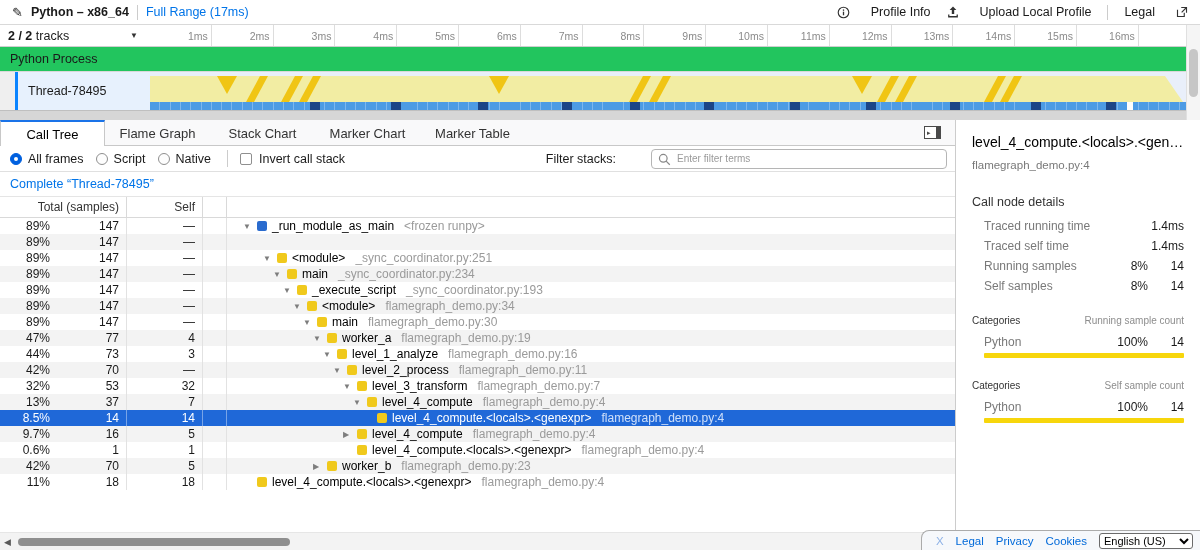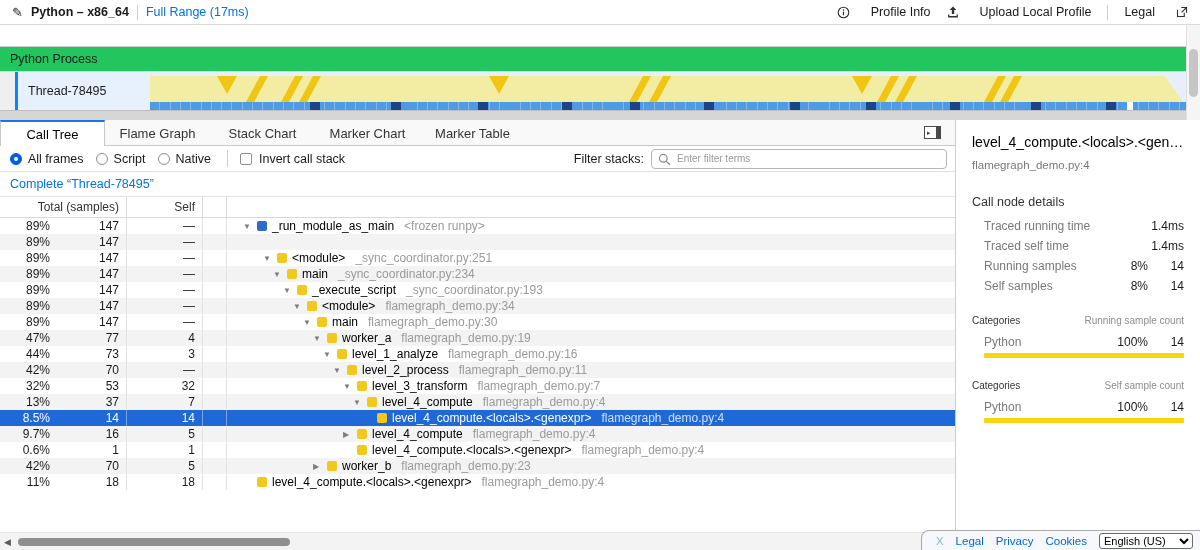--- a/index.html
+++ b/index.html
@@ -51,21 +51,21 @@
   .panel-toggle .bar{position:absolute;right:0;top:0;bottom:0;width:4px;background:#4a4a4a;}
   .panel-toggle .arr{position:absolute;left:2px;top:0px;font-size:7px;color:#4a4a4a;line-height:11px;}
 
   .toolbar{height:26px;display:flex;align-items:center;padding:0 8px 0 10px;border-bottom:1px solid #e0e0e0;font-size:12.5px;}
   .radio{width:12px;height:12px;border-radius:50%;border:1px solid #8f8f8f;background:#fdfdfd;margin-right:6px;flex:none;position:relative;cursor:pointer;}
   .radio.checked{border-color:#0060df;background:#0060df;}
   .radio.checked::after{content:"";position:absolute;left:3px;top:3px;width:4px;height:4px;border-radius:50%;background:#fff;}
   .radio-item{display:flex;align-items:center;margin-right:12px;cursor:pointer;}
   .toolbar .vsep{margin:0 12px 0 4px;height:17px;}
   .checkbox{width:12px;height:12px;border:1px solid #8f8f8f;border-radius:2px;background:#fff;margin-right:7px;flex:none;cursor:pointer;}
-  .filter-group{margin-left:auto;display:flex;align-items:center;}
+  .filter-group{margin-left:auto;display:flex;align-items:center;gap:28px;}
   .filter-label{color:#1a1a1a;margin-right:7px;}
   .filter-box{position:relative;width:296px;}
   .filter-box input{width:100%;height:20px;border:1px solid #b5b5b5;border-radius:4px;padding:0 6px 0 25px;font-size:10px;font-family:"Liberation Sans",sans-serif;color:#333;outline:none;}
   .filter-box input::placeholder{color:#9a9a9a;}
   .filter-box svg{position:absolute;left:7px;top:4px;}
 
   .breadcrumb-row{height:25px;display:flex;align-items:center;padding-left:10px;border-bottom:1px solid #e5e5e5;font-size:12.5px;}
 
   
   .thead{height:21px;display:grid;grid-template-columns:127px 76px 24px 1fr;align-items:center;border-bottom:1px solid #d9d9d9;color:#333;font-size:12px;}
@@ -142,20 +142,42 @@
       <svg width="12" height="12" viewBox="0 0 16 16">
           <path d="M2 5 V14 H11 V9" fill="none" stroke="#333" stroke-width="1.5"></path>
           <path d="M7 2 H14 V9" fill="none" stroke="#333" stroke-width="1.5"></path>
           <path d="M14 2 L7.5 8.5" stroke="#333" stroke-width="1.5"></path>
         </svg>
     </span>
   </div>
 </div>
 
 <div class="ruler-row">
+  <div class="tracks-cell">
+    <span><b>2 / 2</b> <span>tracks</span></span>
+    <span class="caret">▼</span>
+  </div>
+  <div class="ruler" id="ruler">
+      <div class="seg">1ms</div>
+      <div class="seg">2ms</div>
+      <div class="seg">3ms</div>
+      <div class="seg">4ms</div>
+      <div class="seg">5ms</div>
+      <div class="seg">6ms</div>
+      <div class="seg">7ms</div>
+      <div class="seg">8ms</div>
+      <div class="seg">9ms</div>
+      <div class="seg">10ms</div>
+      <div class="seg">11ms</div>
+      <div class="seg">12ms</div>
+      <div class="seg">13ms</div>
+      <div class="seg">14ms</div>
+      <div class="seg">15ms</div>
+      <div class="seg">16ms</div>
+    </div>
 </div>
 
 <div class="process-row">
   <span>Python Process</span>
 </div>
 <div class="track-row">
   <div class="track-gutter"></div>
   <div class="track-selbar"></div>
   <div class="track-label">Thread-78495</div>
   <div class="track-graph" id="track-graph">

